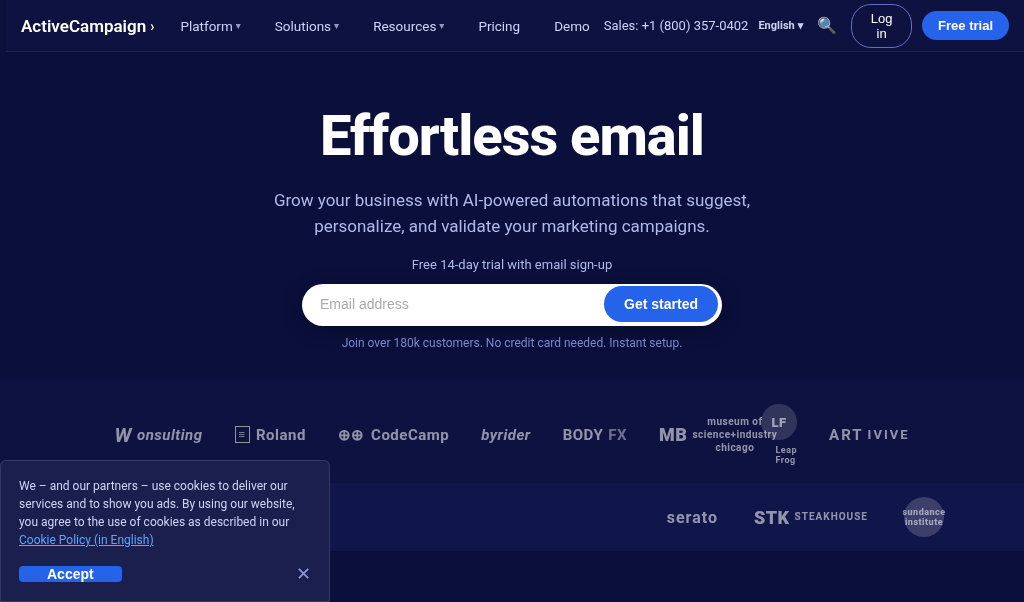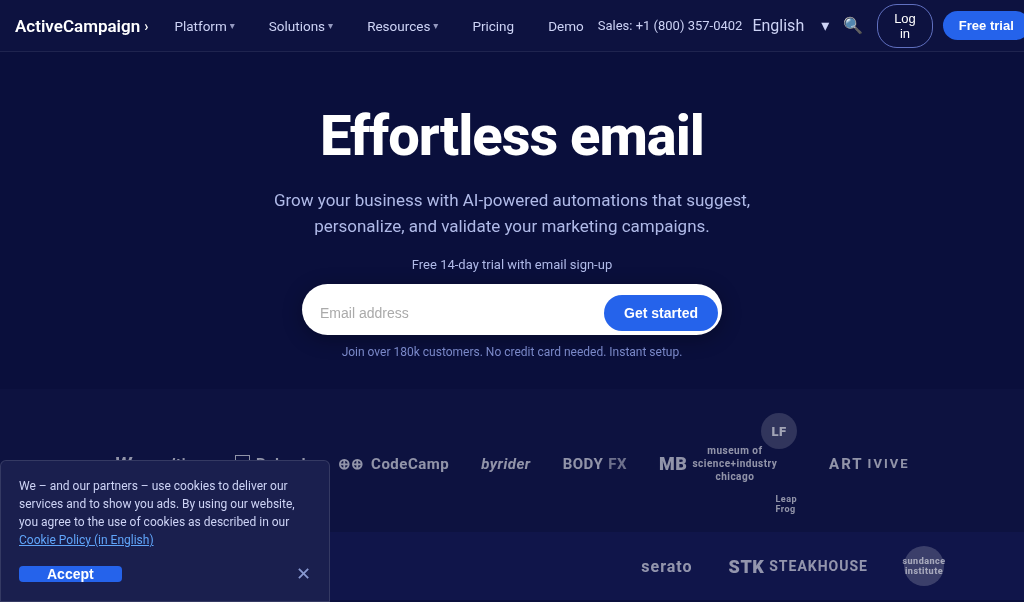--- a/index.html
+++ b/index.html
@@ -7,20 +7,21 @@
 
     
     nav {
       background: #0d1240;
       display: flex;
       align-items: center;
       padding: 0 15px;
       height: 52px;
       gap: 4px;
       border-bottom: 1px solid rgba(255,255,255,0.08);
+      margin-left: 6px;
     }
     .nav-logo {
       color: #fff;
       font-size: 17px;
       font-weight: 600;
       display: flex;
       align-items: center;
       gap: 4px;
       margin-right: 12px;
       white-space: nowrap;
@@ -36,25 +37,26 @@
       align-items: center;
       gap: 3px;
       border-radius: 4px;
       white-space: nowrap;
     }
     .nav-chevron { font-size: 10px; opacity: 0.7; }
     .nav-right { display: flex; align-items: center; gap: 10px; margin-left: auto; }
     .nav-sales { color: #cdd3f5; font-size: 13px; white-space: nowrap; }
     .nav-lang {
       color: #cdd3f5;
-      font-size: 16px;
-      display: flex;
-      align-items: center;
-      gap: 17px;
-      cursor: pointer;
+      font-size: 11px;
+      display: flex;
+      align-items: center;
+      gap: 3px;
+      cursor: pointer;
+      font-weight: bold;
     }
     .nav-search {
       color: #cdd3f5;
       font-size: 16px;
       cursor: pointer;
       padding: 4px;
     }
     .nav-login {
       border: 1px solid #6070c0;
       color: #fff;
@@ -102,21 +104,21 @@
       font-size: 13px;
       margin-bottom: 12px;
     }
     .email-form {
       display: flex;
       align-items: center;
       background: #fff;
       border-radius: 30px;
       max-width: 420px;
       margin: 0 auto 10px;
-      padding: 11px 4px 4px 18px;
+      padding: 2px 4px 4px 18px;
       box-shadow: 0 4px 20px rgba(0,0,0,0.3);
     }
     .email-input {
       flex: 1;
       border: none;
       outline: none;
       font-size: 14px;
       color: #333;
       background: transparent;
       padding: 6px 0;
@@ -287,34 +289,34 @@
   </div>
   <div class="logo-item">
     BODY <span style="color:rgba(255,255,255,0.4); margin-left:2px;">FX</span>
   </div>
   <div class="logo-item" style="font-size:10px; max-width:70px; text-align:center; line-height:1.3;">
     <span style="font-size:18px; font-weight:900; margin-right:2px;">MB</span>
     <span style="font-size:10px;">museum of<br>science+industry<br>chicago</span>
   </div>
   <div class="logo-item" style="display:flex; flex-direction:column; align-items:flex-end; font-size:11px;">
     <span style="width:36px; height:36px; background:rgba(255,255,255,0.15); border-radius:50%; display:flex; align-items:center; justify-content:center; font-size:13px; font-weight:900; margin-bottom:2px;">LF</span>
-    <span style="font-size:9px;margin-top:40px;">Leap<br>Frog</span>
+    <span style="font-size:9px;">Leap<br>Frog</span>
   </div>
   <div class="logo-item" style="letter-spacing:2px; font-size:13px;">
     <span style="font-size:15px; margin-right:1px;">ART</span>IVIVE
   </div>
 </div>
 
 <div class="logos-row2">
   <div class="logo-item" style="font-size:16px; letter-spacing:1px;">
     serato
   </div>
   <div class="logo-item" style="display:flex; align-items:center; gap:5px;">
     <span style="font-size:18px; font-weight:900;">STK</span>
-    <span style="font-size:14px; text-transform:uppercase; letter-spacing:1px; line-height:1.2;">STEAKHOUSE</span>
+    <span style="font-size:10px; text-transform:uppercase; letter-spacing:1px; line-height:1.2;">STEAKHOUSE</span>
   </div>
   <div class="logo-item" style="display:flex; align-items:center; gap:6px;">
     <span style="width:40px; height:40px; border-radius:50%; background:rgba(255,255,255,0.18); display:flex; align-items:center; justify-content:center; font-size:9px; font-weight:800; text-align:center; line-height:1.2; padding:4px;">sundance<br>institute</span>
   </div>
 </div>
 
 <div class="cookie-banner">
   <div class="cookie-text">
     <span>We – and our partners – use cookies to deliver our services and to show you ads. By using our website, you agree to the use of cookies as described in our </span>
     <span class="cookie-link">Cookie Policy (in English)</span>

